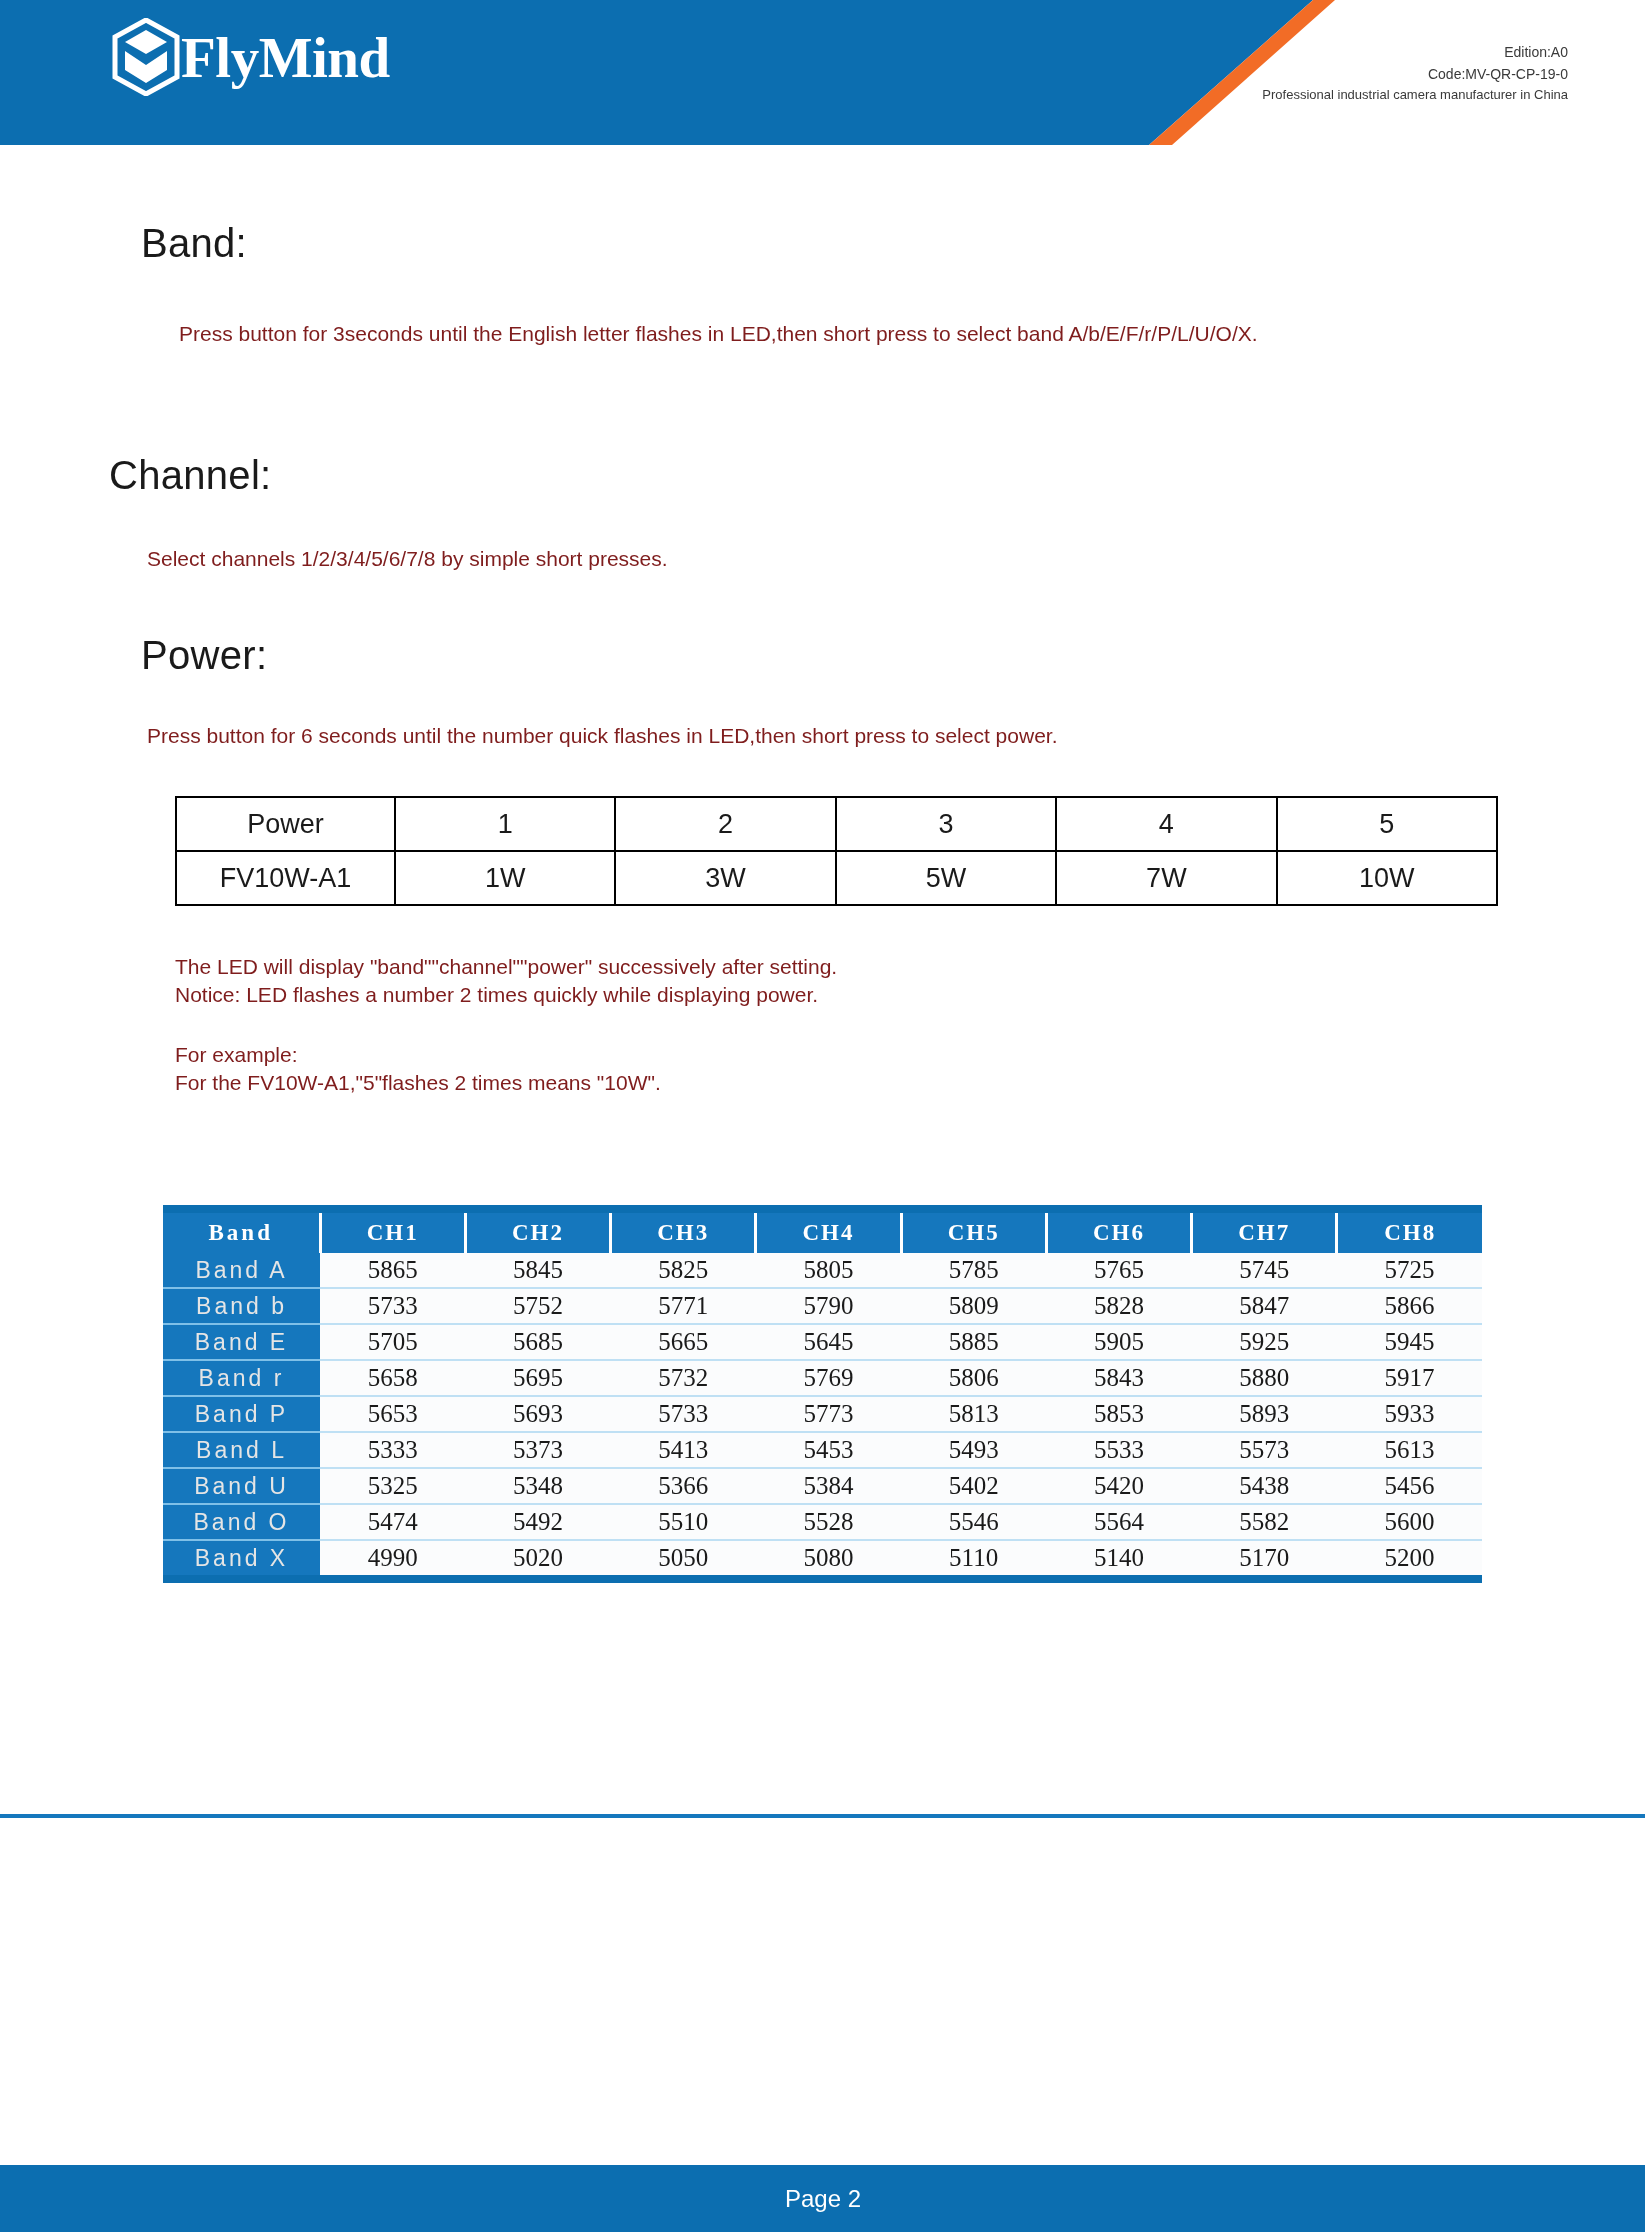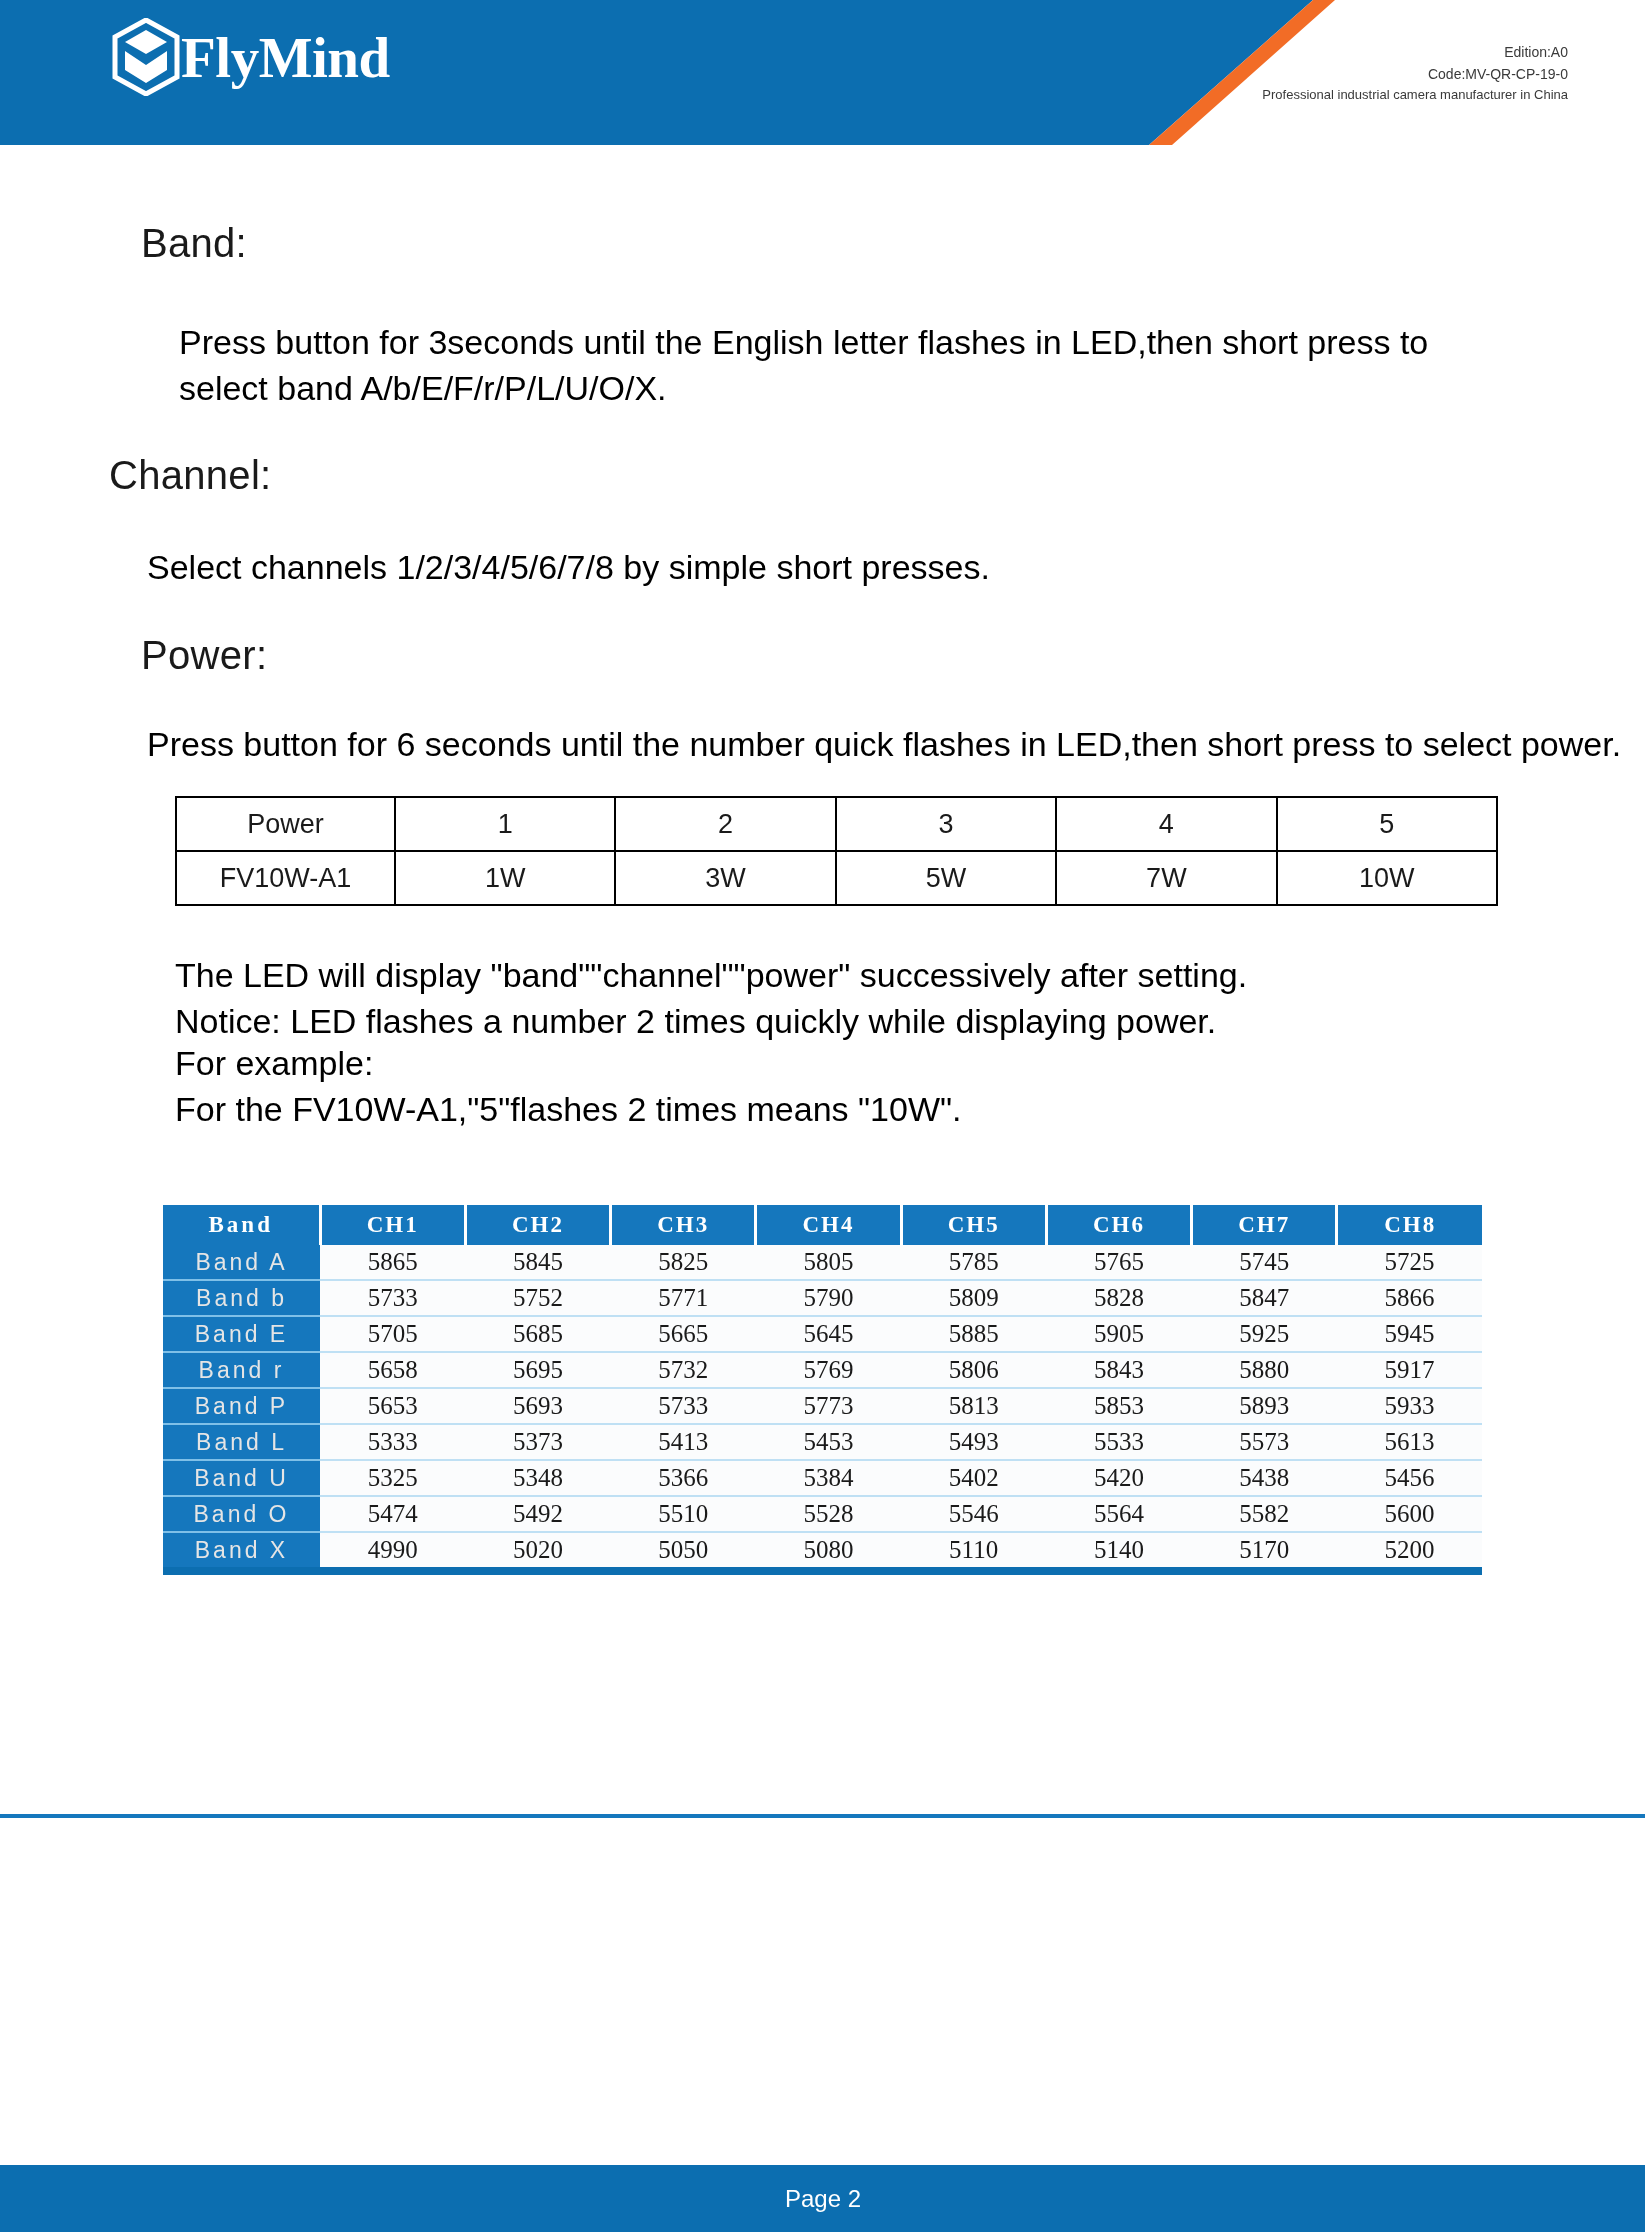--- a/index.html
+++ b/index.html
@@ -76,22 +76,22 @@
     width: 1646px;
   }
   h2.sec-title {
     margin: 0;
     font-size: 40px;
     font-weight: normal;
     color: #1a1a1a;
     letter-spacing: 0.3px;
   }
   .body-text {
-    font-size: 34px;
-    color: #000000;
+    font-size: 21px;
+    color: #7f1d1d;
     line-height: 1.35;
   }
 
   .t-band-title   { position: absolute; left: 141px; top: 76px; }
   .t-band-para    { position: absolute; left: 179px; top: 175px; width: 1323px; }
   .t-chan-title   { position: absolute; left: 109px; top: 308px; }
   .t-chan-para    { position: absolute; left: 147px; top: 400px; }
   .t-pow-title    { position: absolute; left: 141px; top: 488px; }
   .t-pow-para     { position: absolute; left: 147px; top: 577px; }
 
@@ -117,21 +117,21 @@
   .t-note   { position: absolute; left: 175px; top: 808px; }
   .t-note2  { position: absolute; left: 175px; top: 896px; }
 
   
   .freq-wrap {
     position: absolute;
     left: 163px;
     top: 1060px;
     width: 1319px;
     background: #0c6eb0;
-    padding: 0 0 8px 0;
+    padding: 8px 0 8px 0;
   }
   .freq-table {
     border-collapse: collapse;
     table-layout: fixed;
     width: 1319px;
     font-family: "Liberation Serif", serif;
   }
   .freq-table col.bandcol { width: 157px; }
   .freq-table th {
     background: #1577bd;

